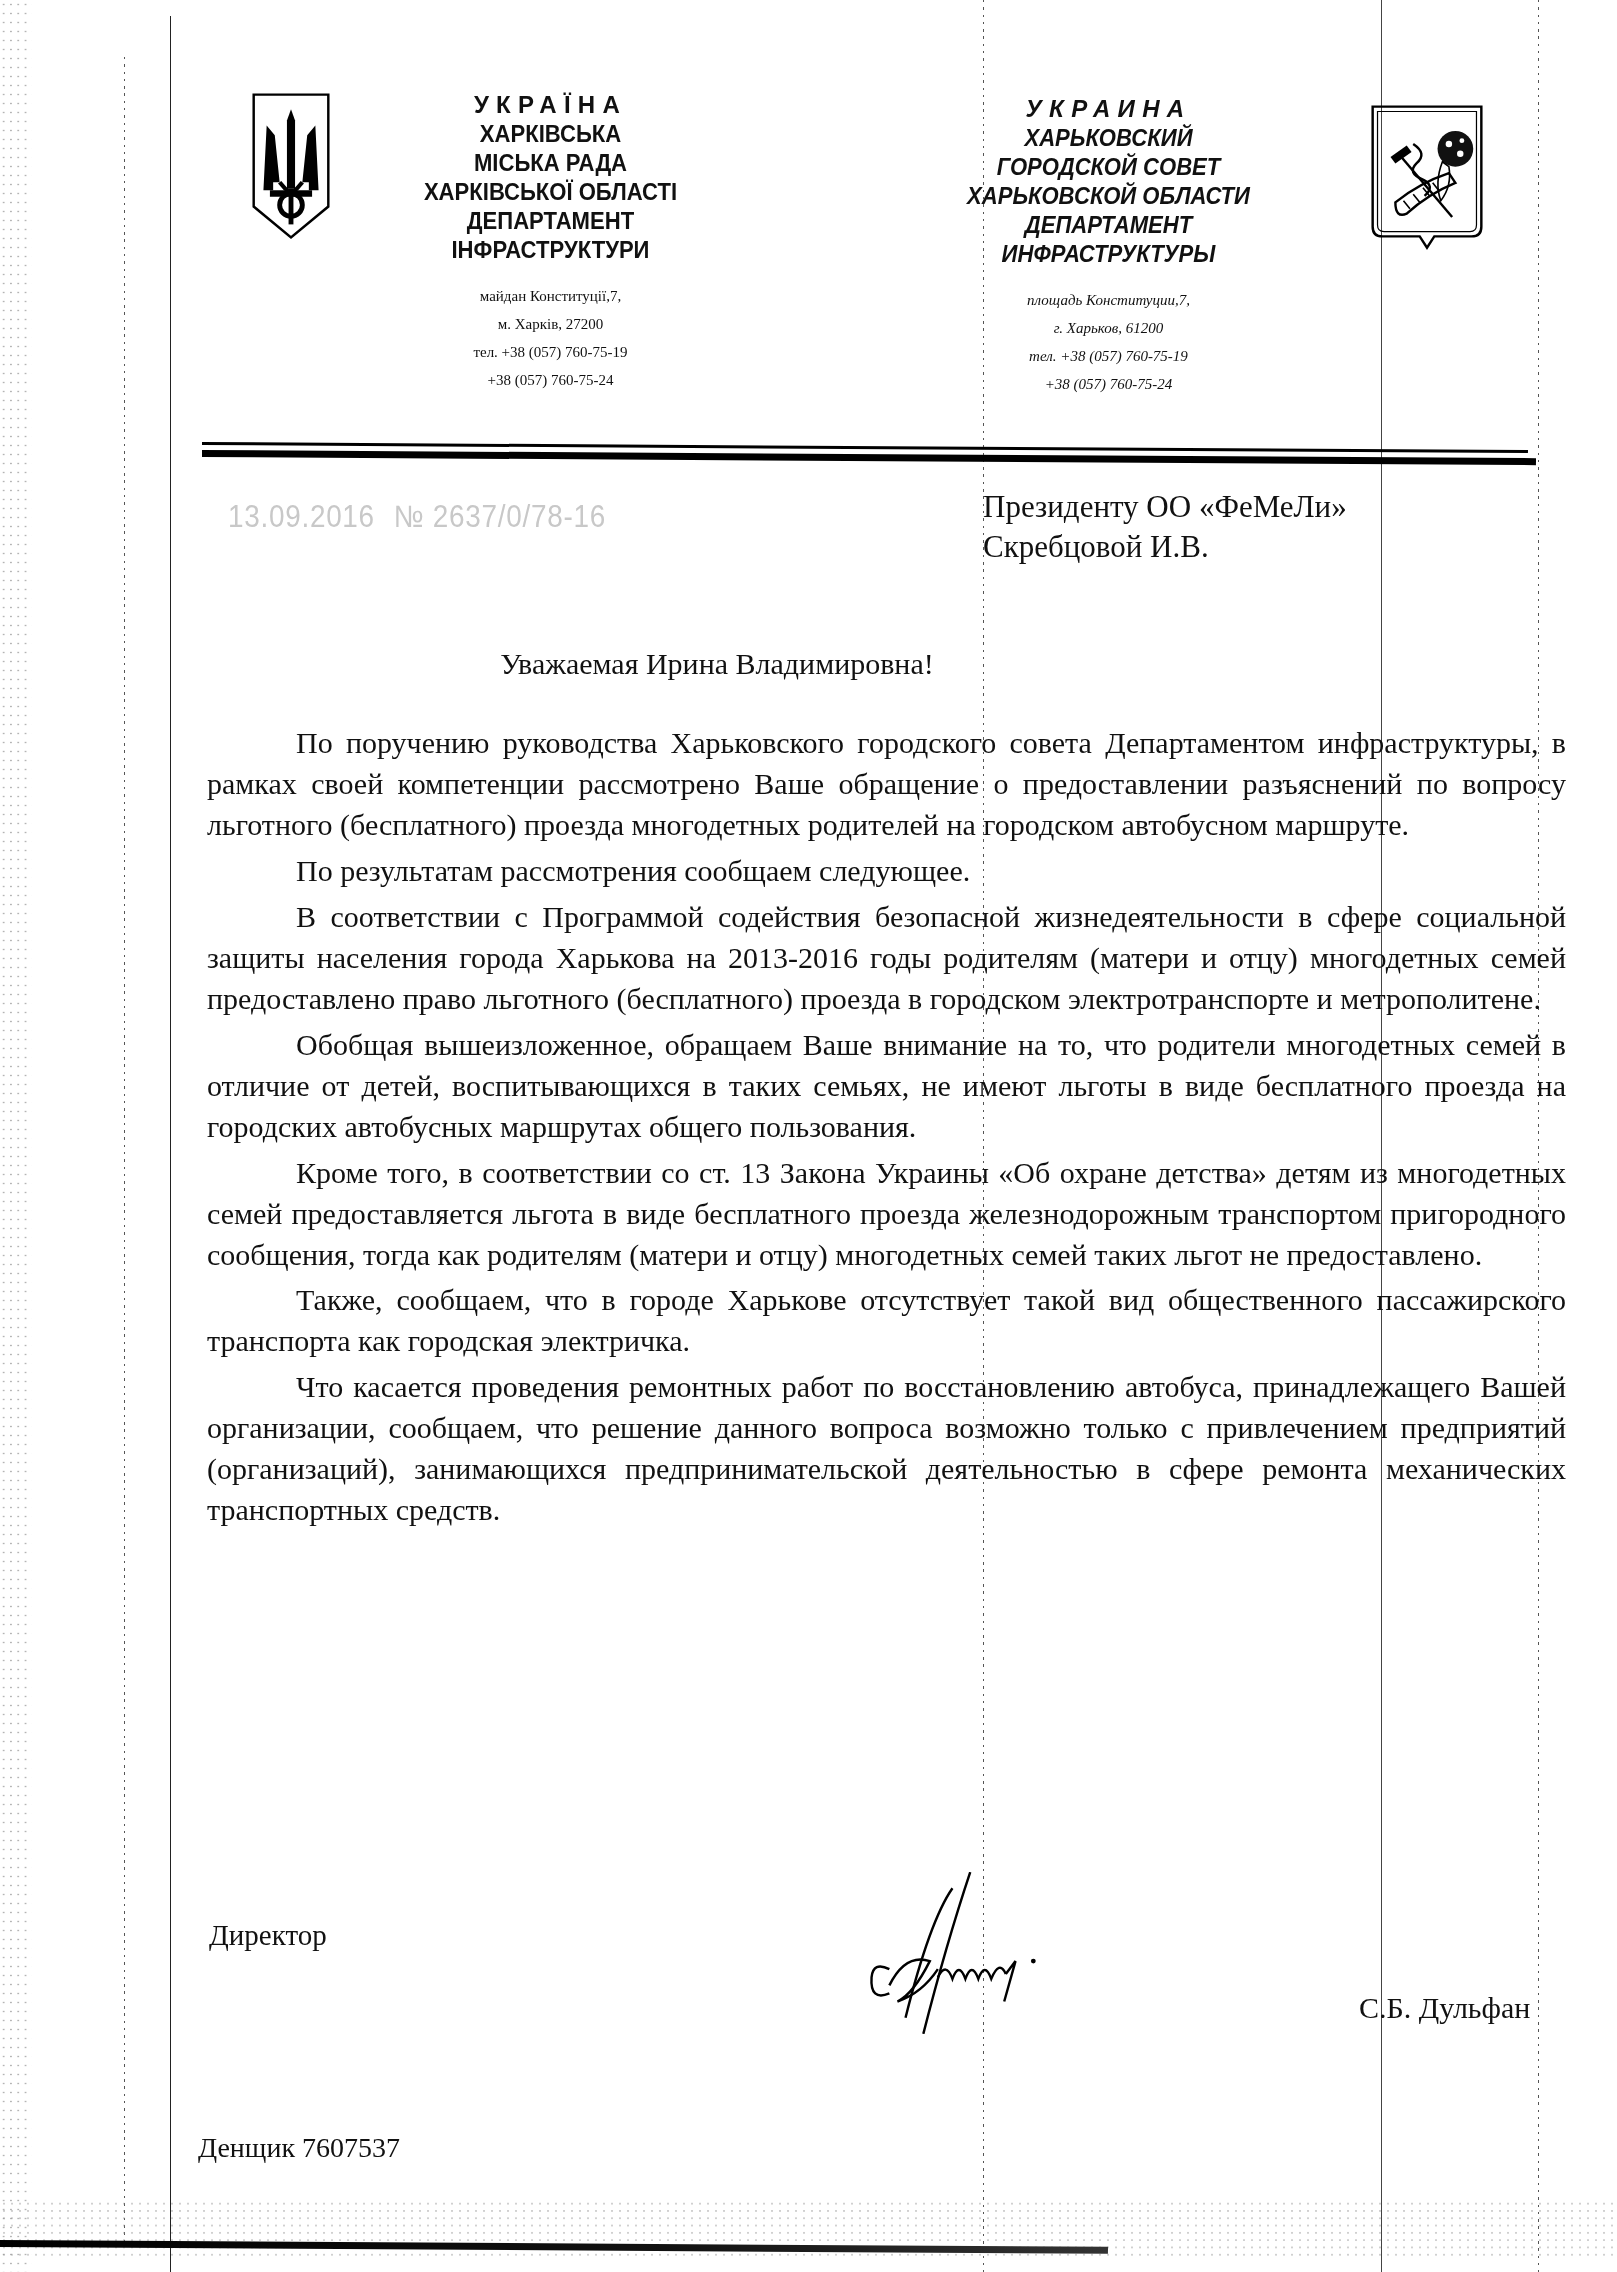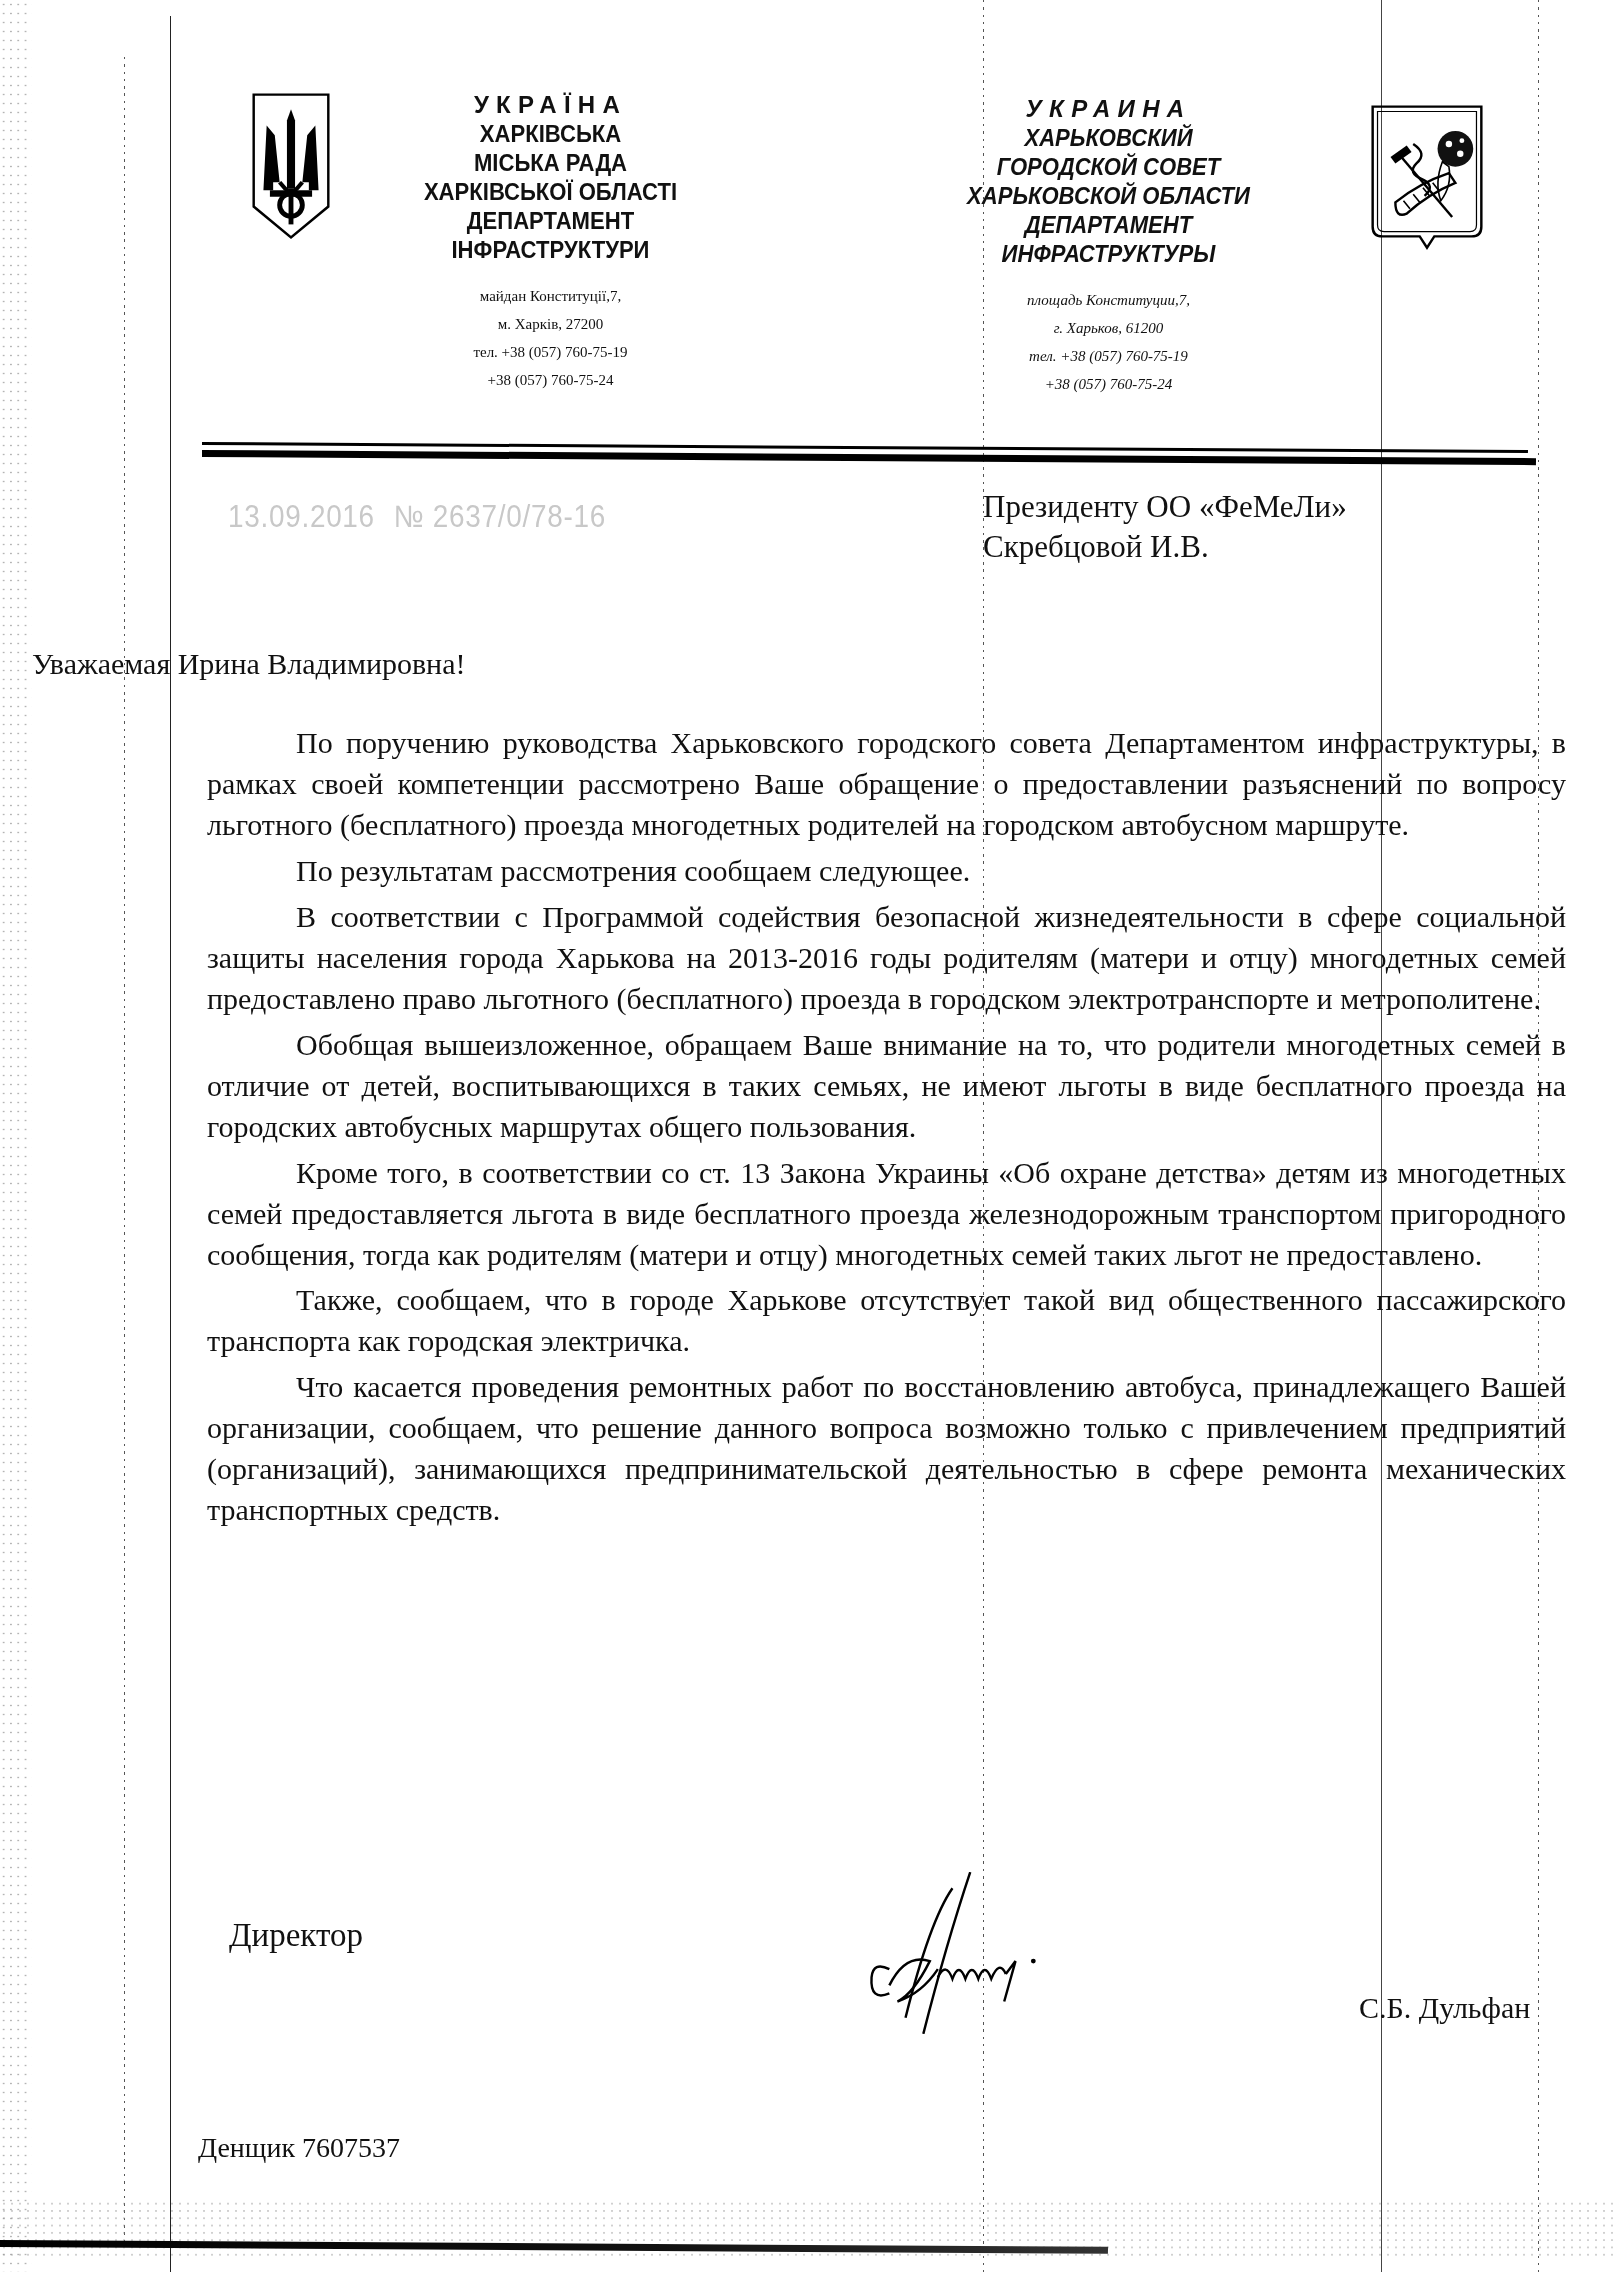--- a/index.html
+++ b/index.html
@@ -118,21 +118,21 @@
       position: absolute;
       left: 983px; top: 487px;
       font-size: 31px;
       line-height: 40px;
     }
 
     .salutation {
       position: absolute;
       left: 0; width: 1402px;
       top: 647px;
-      text-align: left;
+      text-align: center;
       font-size: 30px;
       padding-left: 32px;
       box-sizing: border-box;
     }
 
     .body-text {
       position: absolute;
       left: 207px;
       top: 722px;
       width: 1359px;
@@ -142,23 +142,22 @@
     }
     .body-text p {
       margin: 0 0 4.9px 0;
       text-indent: 89px;
     }
 
     
     .sig-title {
       position: absolute;
       left: 209px; top: 1915px;
-      font-size: 33px;
+      font-size: 29px;
       line-height: 40px;
-      margin-left: 20px;
     }
     .signature {
       position: absolute;
       left: 857px; top: 1872px;
       width: 275px; height: 162px;
     }
     .sig-name {
       position: absolute;
       left: 1359px; top: 1991px;
       font-size: 30px;

